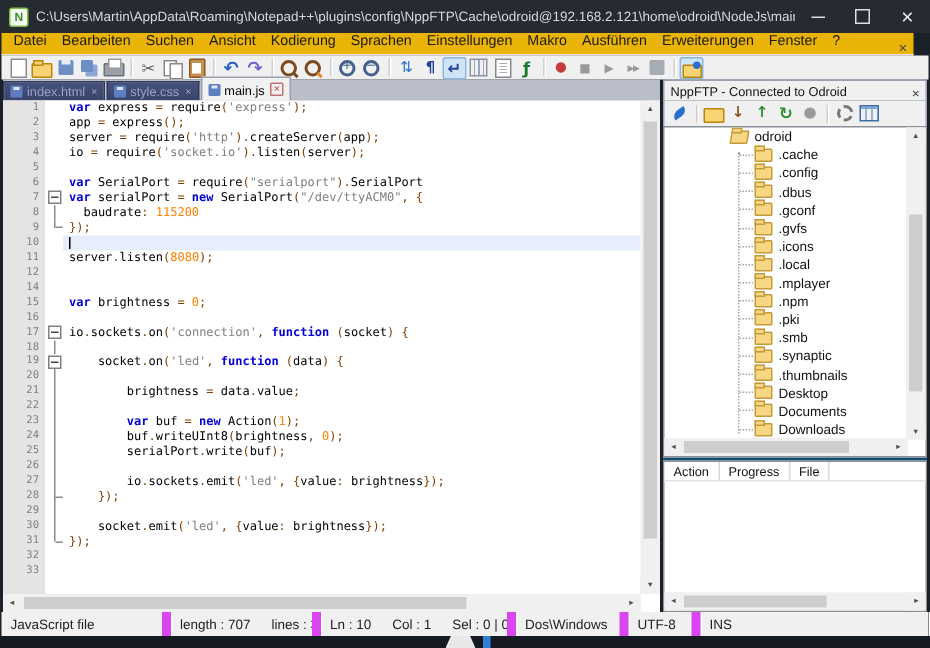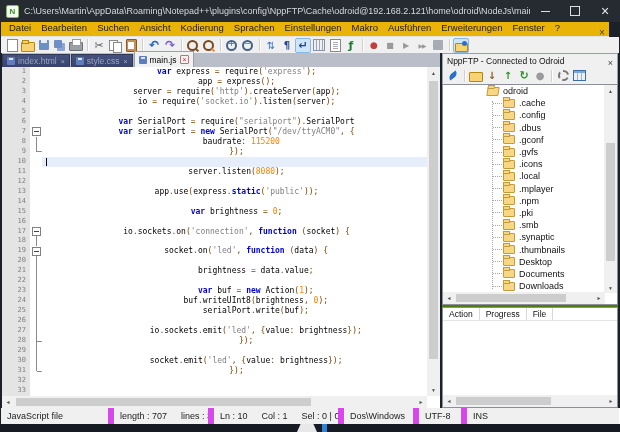--- a/index.html
+++ b/index.html
@@ -85,42 +85,42 @@
   .editor{position:absolute;left:2px;top:67px;width:438px;height:341px;background:#fff;}
   .rows{position:absolute;left:0;top:0;width:425px;height:329px;overflow:hidden;background:linear-gradient(to right,#e4e4e4 0 28px,#fff 28px);}
   .row{display:flex;height:9.97px;}
   .ln{width:28px;flex:none;text-align:right;padding-right:4px;font:7px/9.97px "DejaVu Sans Mono",monospace;color:#808080;background:#e4e4e4;}
   .fold{width:12px;flex:none;position:relative;}
   .fold-l{background:linear-gradient(#8a8a8a 0 0) 50% 0/1px 100% no-repeat;}
   .fold-e{background:linear-gradient(#8a8a8a 0 0) 50% 0/1px 50% no-repeat,linear-gradient(#8a8a8a 0 0) 100% 50%/40% 1px no-repeat;}
   .fold-t{background:linear-gradient(#8a8a8a 0 0) 50% 0/1px 100% no-repeat,linear-gradient(#8a8a8a 0 0) 100% 50%/40% 1px no-repeat;}
   .fold-o{display:flex;align-items:center;justify-content:center;}
   .fold-o::before{content:"";width:7px;height:7px;border:1px solid #808080;background:#fff linear-gradient(#444 0 0) 50% 50%/5px 1px no-repeat;}
-  .code{flex:1;position:relative;padding-left:4px;font:8px/9.97px "DejaVu Sans Mono",monospace;white-space:pre;overflow:hidden;text-align:center;}
+  .code{flex:1;position:relative;padding-left:4px;font:8px/9.97px "DejaVu Sans Mono",monospace;white-space:pre;overflow:hidden;}
   .row.cur .code{background:var(--curline,#e6eefb);}
   .caret{position:absolute;left:4px;top:1px;width:1px;height:8px;background:#000;}
   .sy-k{color:var(--kw,#0000d8);font-weight:bold;}
   .sy-s{color:var(--str,#808080);}
   .sy-n{color:var(--num,#ff8000);}
   .sy-o{color:var(--op,#804000);}
   .sy-d{color:#000;}
   
   .sbv,.sbh{position:absolute;background:#f0f0f0;}
   .arr{position:absolute;display:flex;align-items:center;justify-content:center;font-size:5px;color:#505050;background:#f0f0f0;}
   .thumb{position:absolute;background:#cdcdcd;}
   .ed-vsb{right:0;top:0;width:13px;height:329px;}
   .ed-vsb .arr{width:13px;height:12px;}
   .ed-vsb .a-dn{bottom:0;}
   .ed-vsb .thumb{left:2px;width:9px;top:14px;height:278px;}
   .ed-hsb{left:0;bottom:0;width:425px;height:12px;}
   .ed-hsb .arr{width:12px;height:12px;}
   .ed-hsb .a-rt{right:0;}
   .ed-hsb .thumb{top:2px;height:8px;left:14px;width:295px;}
   
-  .panel{position:absolute;left:442px;top:53px;width:176px;height:355px;background:#4d7c0f;}
+  .panel{position:absolute;left:442px;top:53px;width:176px;height:355px;background:#0c4a6e;}
   .phead{height:14px;display:flex;align-items:center;background:#f0f0f0;border:1px solid #9aa0ad;border-bottom:none;}
   .phead .plab{flex:1;font-size:8.5px;color:#111;padding-left:4px;white-space:nowrap;overflow:hidden;}
   .px{width:13px;text-align:center;flex:none;}
   .px::before{content:"×";font-size:9px;color:#444;}
   .ptb{height:17px;display:flex;align-items:center;padding-left:2px;background:#f0f0f0;border-left:1px solid #9aa0ad;border-right:1px solid #9aa0ad;}
   .tree{position:absolute;left:0;top:31px;width:176px;height:221px;background:#fff;border:1px solid #8a8f98;}
   .treerows{position:absolute;left:0;top:0;width:162px;height:207px;overflow:hidden;}
   .vline{position:absolute;left:49px;top:16px;height:188px;border-left:1px dotted #a5a5a5;}
   .trow{display:flex;align-items:center;height:12.2px;position:relative;}
   .trow.root{padding-left:44px;}
@@ -304,25 +304,20 @@
           <span class="ln">11</span>
           <span class="fold "></span>
           <span class="code"><span class="sy-d">server</span><span class="sy-o">.</span><span class="sy-d">listen</span><span class="sy-o">(</span><span class="sy-n">8080</span><span class="sy-o">);</span></span>
         </div>
         <div class="row">
           <span class="ln">12</span>
           <span class="fold "></span>
           <span class="code"></span>
         </div>
         <div class="row">
-          <span class="ln">13</span>
-          <span class="fold "></span>
-          <span class="code"><span class="sy-d">app</span><span class="sy-o">.</span><span class="sy-d">use</span><span class="sy-o">(</span><span class="sy-d">express</span><span class="sy-o">.</span><span class="sy-k">static</span><span class="sy-o">(</span><span class="sy-s">'public'</span><span class="sy-o">));</span></span>
-        </div>
-        <div class="row">
           <span class="ln">14</span>
           <span class="fold "></span>
           <span class="code"></span>
         </div>
         <div class="row">
           <span class="ln">15</span>
           <span class="fold "></span>
           <span class="code"><span class="sy-k">var</span><span class="sy-d"> brightness </span><span class="sy-o">=</span><span class="sy-d"> </span><span class="sy-n">0</span><span class="sy-o">;</span></span>
         </div>
         <div class="row">

